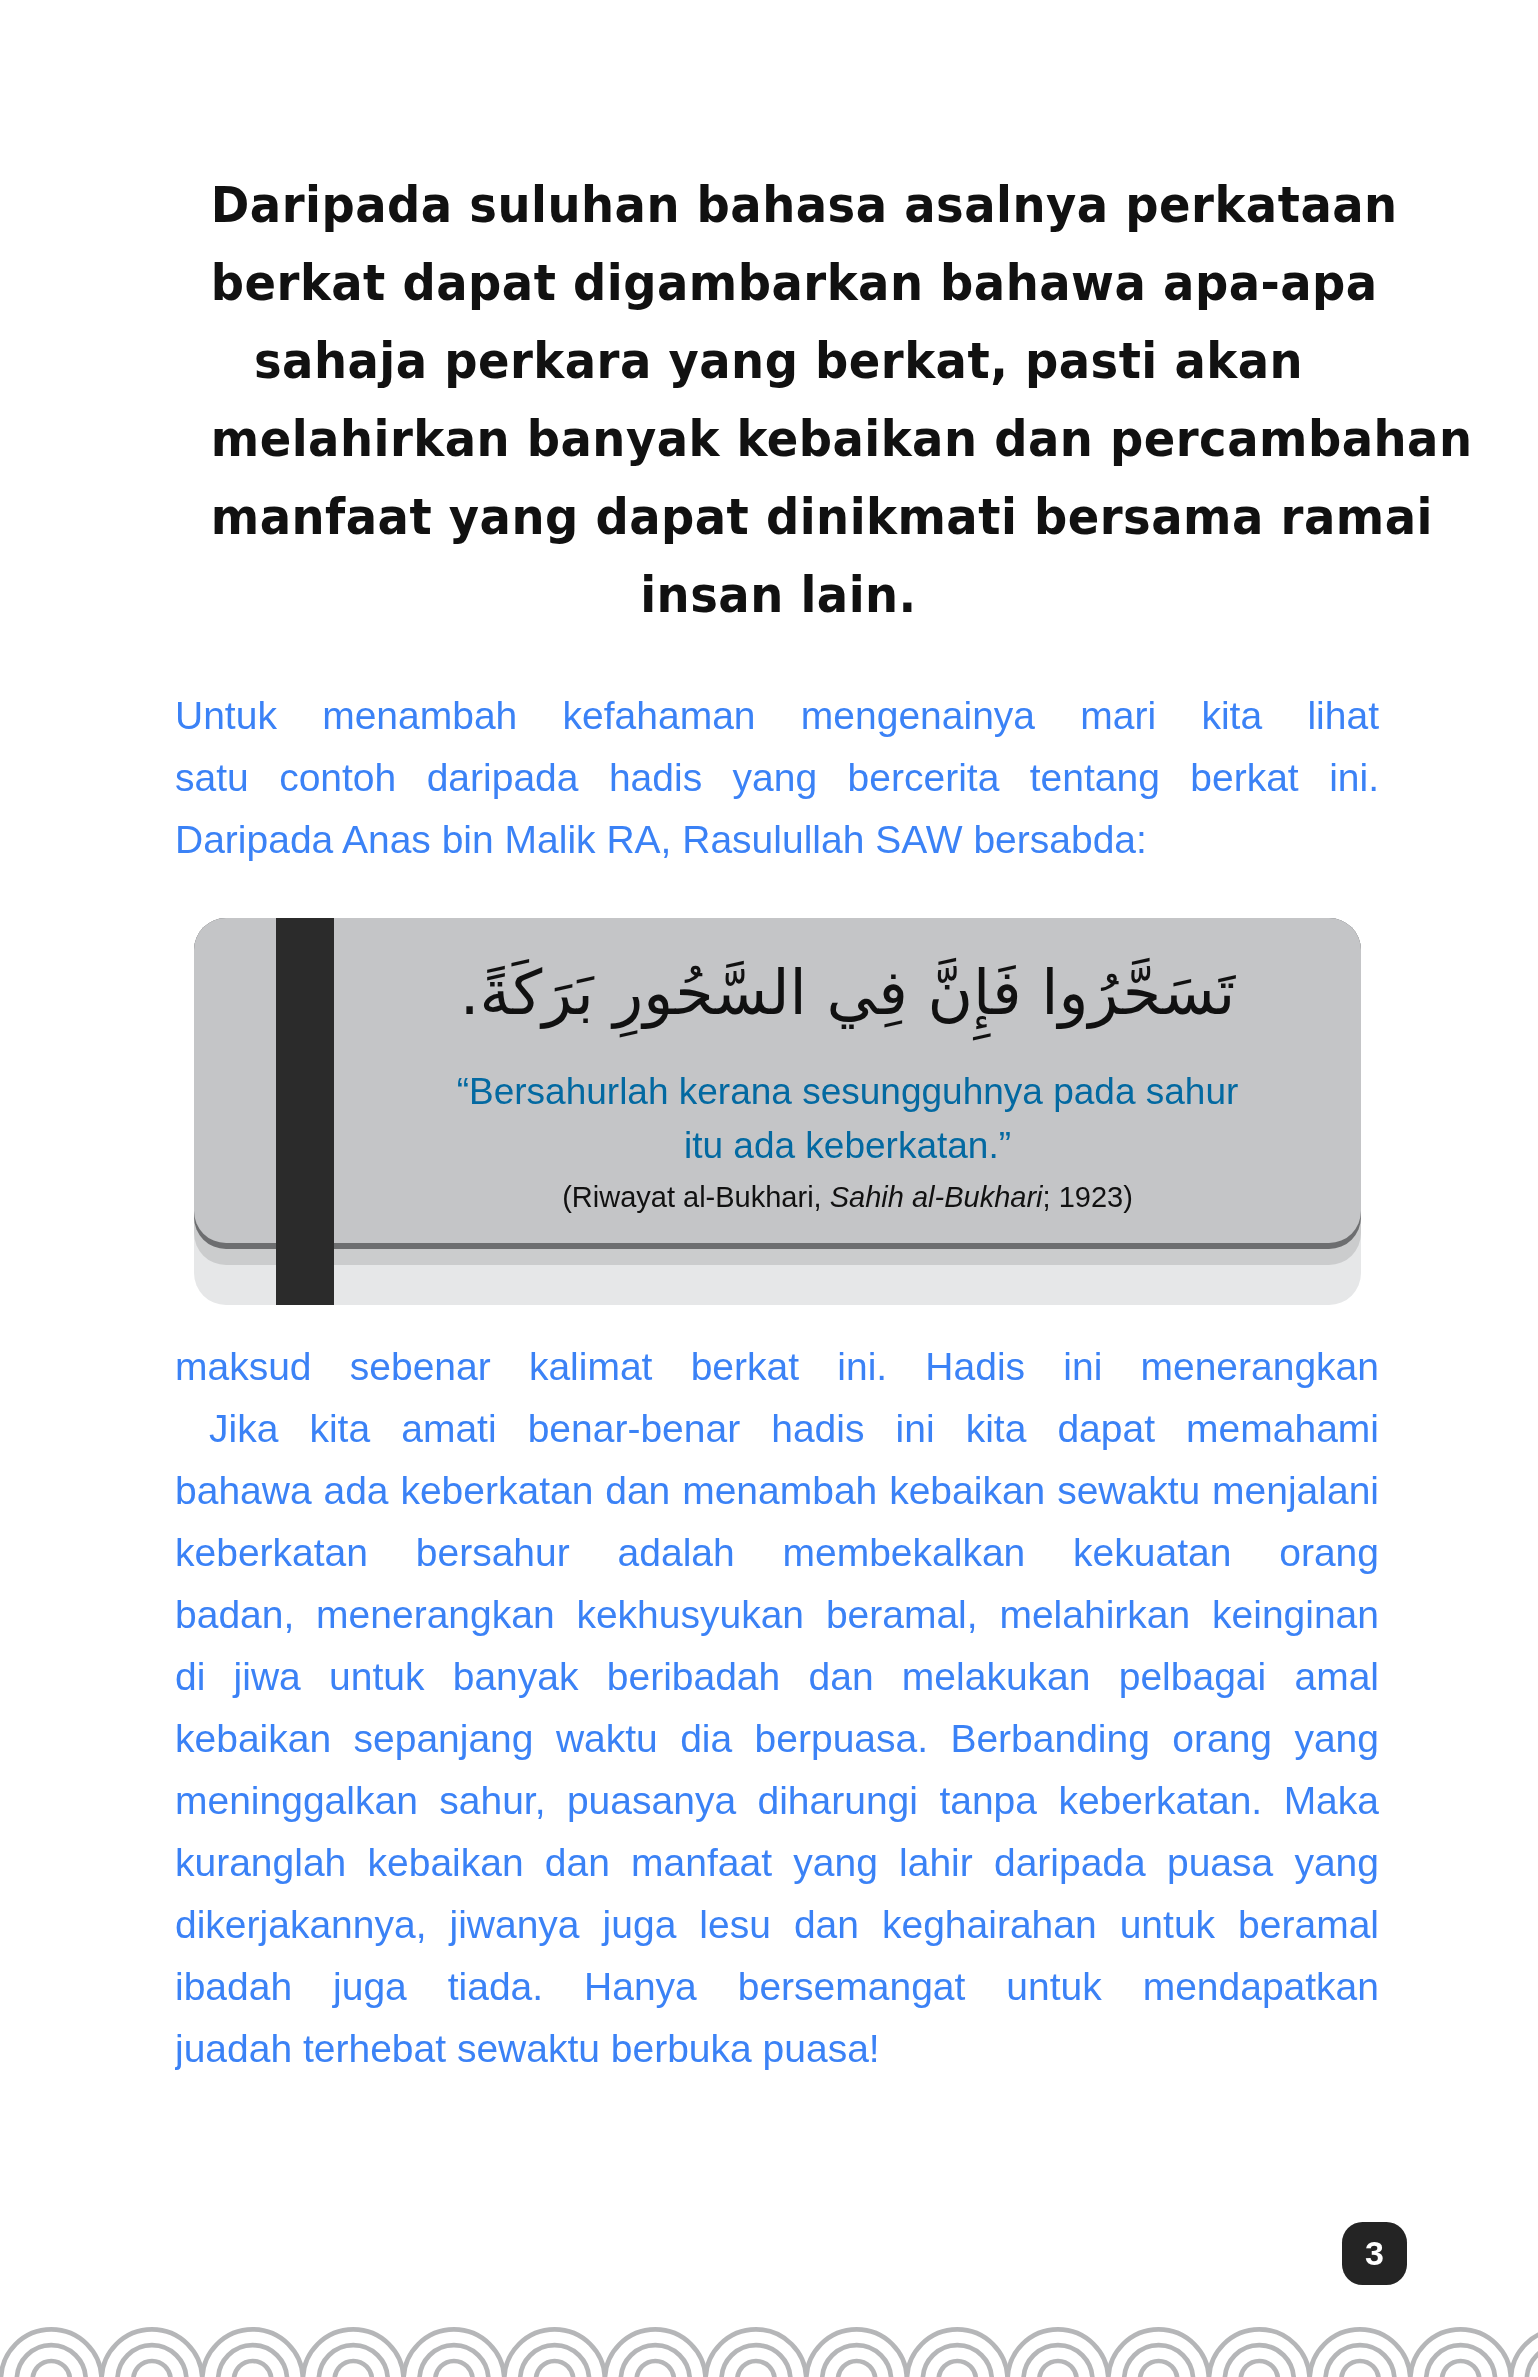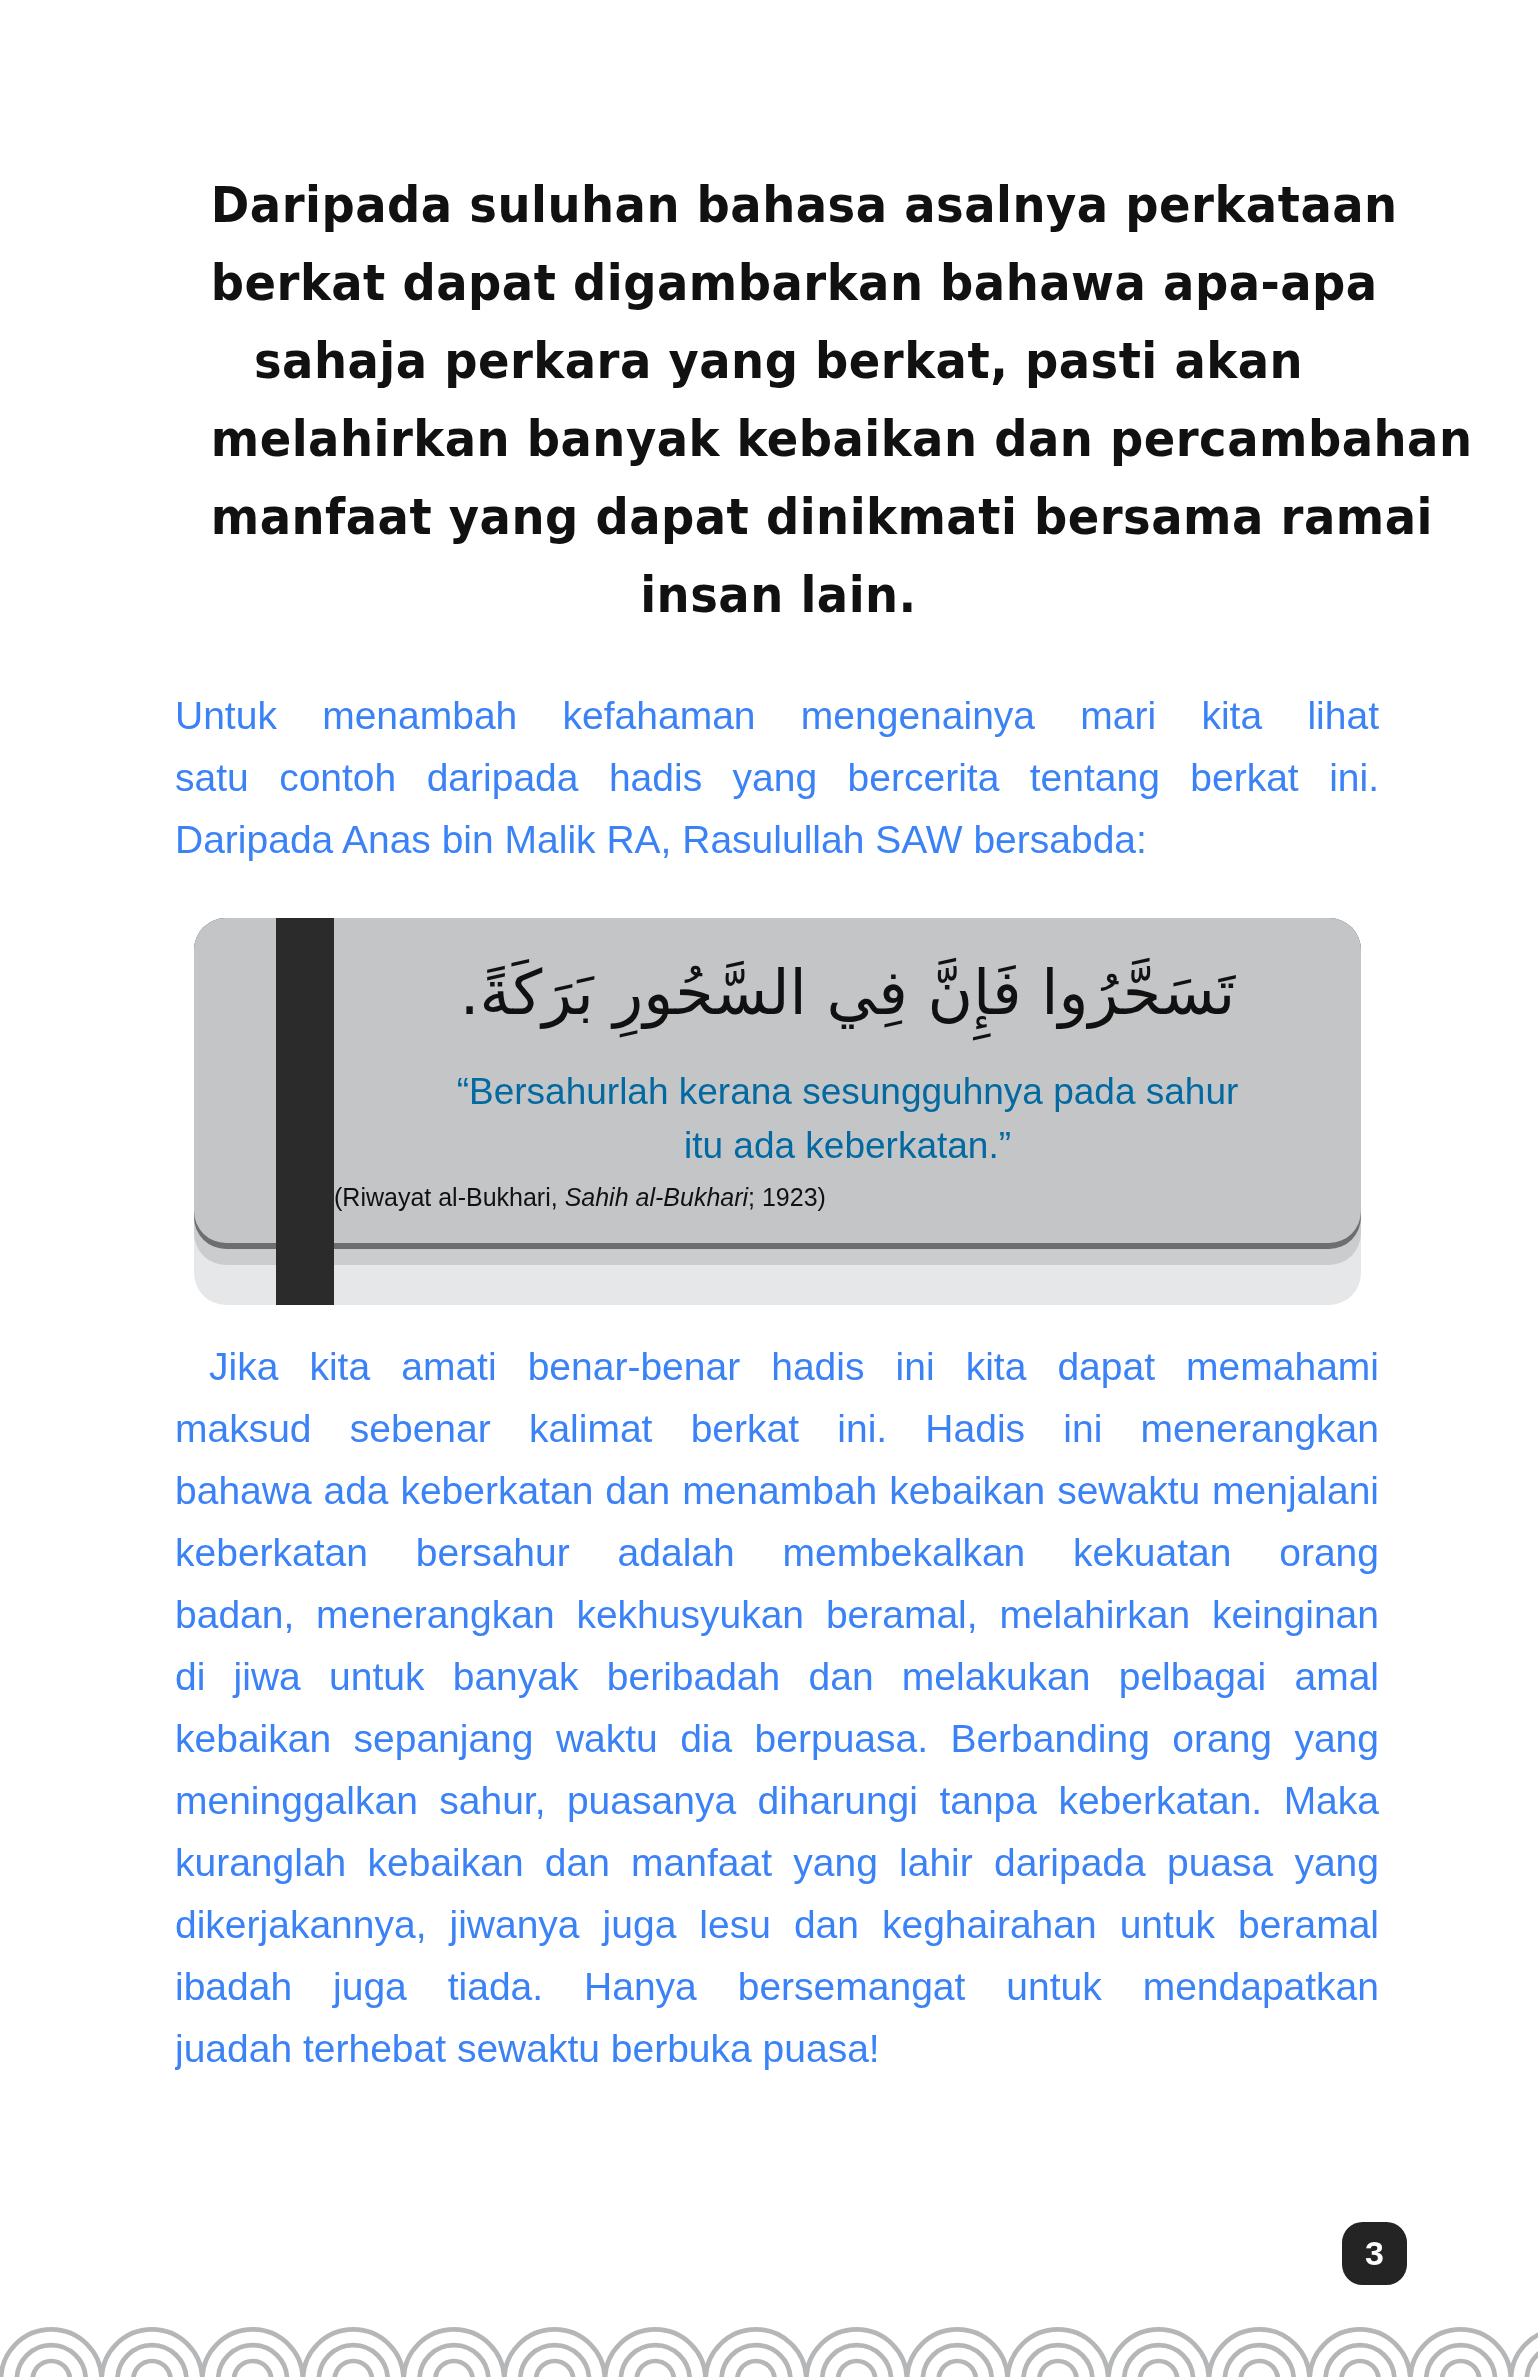--- a/index.html
+++ b/index.html
@@ -15,21 +15,21 @@
 
   .quote-wrap { position: absolute; left: 194px; top: 918px; width: 1167px; height: 387px; }
   .q-back { position: absolute; left: 0; top: 0; width: 100%; height: 387px; background: #e6e7e8; border-radius: 32px; }
   .q-mid { position: absolute; left: 0; top: 0; width: 100%; height: 347px; background: #cbcccd; border-radius: 32px; }
   .q-line { position: absolute; left: 0; top: 0; width: 100%; height: 331px; background: #6d6e70; border-radius: 32px; }
   .q-front { position: absolute; left: 0; top: 0; width: 100%; height: 325px; background: #c4c5c7; border-radius: 32px; }
   .q-bar { position: absolute; left: 82px; top: 0; width: 58px; height: 387px; background: #2b2b2b; }
   .q-arabic { position: absolute; left: 140px; right: 0; top: 28px; text-align: center; direction: rtl; font-family: "DejaVu Sans", sans-serif; font-size: 62px; line-height: 93px; color: #111; }
   .q-trans { position: absolute; left: 140px; right: 0; top: 147px; text-align: center; font-family: "Liberation Sans", sans-serif; font-size: 37px; line-height: 54px; color: #0369a1; }
   .q-trans span { display: block; }
-  .q-src { position: absolute; left: 140px; right: 0; top: 261px; text-align: left; font-family: "Liberation Sans", sans-serif; font-size: 25px; line-height: 37px; color: #111; }
+  .q-src { position: absolute; left: 140px; right: 0; top: 261px; text-align: center; font-family: "Liberation Sans", sans-serif; font-size: 29px; line-height: 37px; color: #111; }
   .q-src i { font-style: italic; }
 
   .page-num { position: absolute; left: 1342px; top: 2222px; width: 65px; height: 63px; background: #242424; border-radius: 20.5px; color: #fff; font-family: "Liberation Sans", sans-serif; font-size: 34px; font-weight: bold; line-height: 63px; text-align: center; }
   .waves { position: absolute; left: 0; top: 2275px; width: 1538px; height: 103px; }
 </style>
 </head>
 <body>
 
 <div class="heading">
   <span class="hl">Daripada suluhan bahasa asalnya perkataan</span>
@@ -54,22 +54,22 @@
   <div class="q-bar"></div>
   <div class="q-arabic">تَسَحَّرُوا فَإِنَّ فِي السَّحُورِ بَرَكَةً.</div>
   <div class="q-trans">
     <span>“Bersahurlah kerana sesungguhnya pada sahur</span>
     <span>itu ada keberkatan.”</span>
   </div>
   <div class="q-src"><span>(Riwayat al-Bukhari, </span><i>Sahih al-Bukhari</i><span>; 1923)</span></div>
 </div>
 
 <div class="para p2">
+  <span class="ln">maksud sebenar kalimat berkat ini. Hadis ini menerangkan</span>
   <span class="ln indent">Jika kita amati benar-benar hadis ini kita dapat memahami</span>
-  <span class="ln">maksud sebenar kalimat berkat ini. Hadis ini menerangkan</span>
   <span class="ln">bahawa ada keberkatan dan menambah kebaikan sewaktu menjalani</span>
   <span class="ln">keberkatan bersahur adalah membekalkan kekuatan orang</span>
   <span class="ln">badan, menerangkan kekhusyukan beramal, melahirkan keinginan</span>
   <span class="ln">di jiwa untuk banyak beribadah dan melakukan pelbagai amal</span>
   <span class="ln">kebaikan sepanjang waktu dia berpuasa. Berbanding orang yang</span>
   <span class="ln">meninggalkan sahur, puasanya diharungi tanpa keberkatan. Maka</span>
   <span class="ln">kuranglah kebaikan dan manfaat yang lahir daripada puasa yang</span>
   <span class="ln">dikerjakannya, jiwanya juga lesu dan keghairahan untuk beramal</span>
   <span class="ln">ibadah juga tiada. Hanya bersemangat untuk mendapatkan</span>
   <span class="ln last">juadah terhebat sewaktu berbuka puasa!</span>

